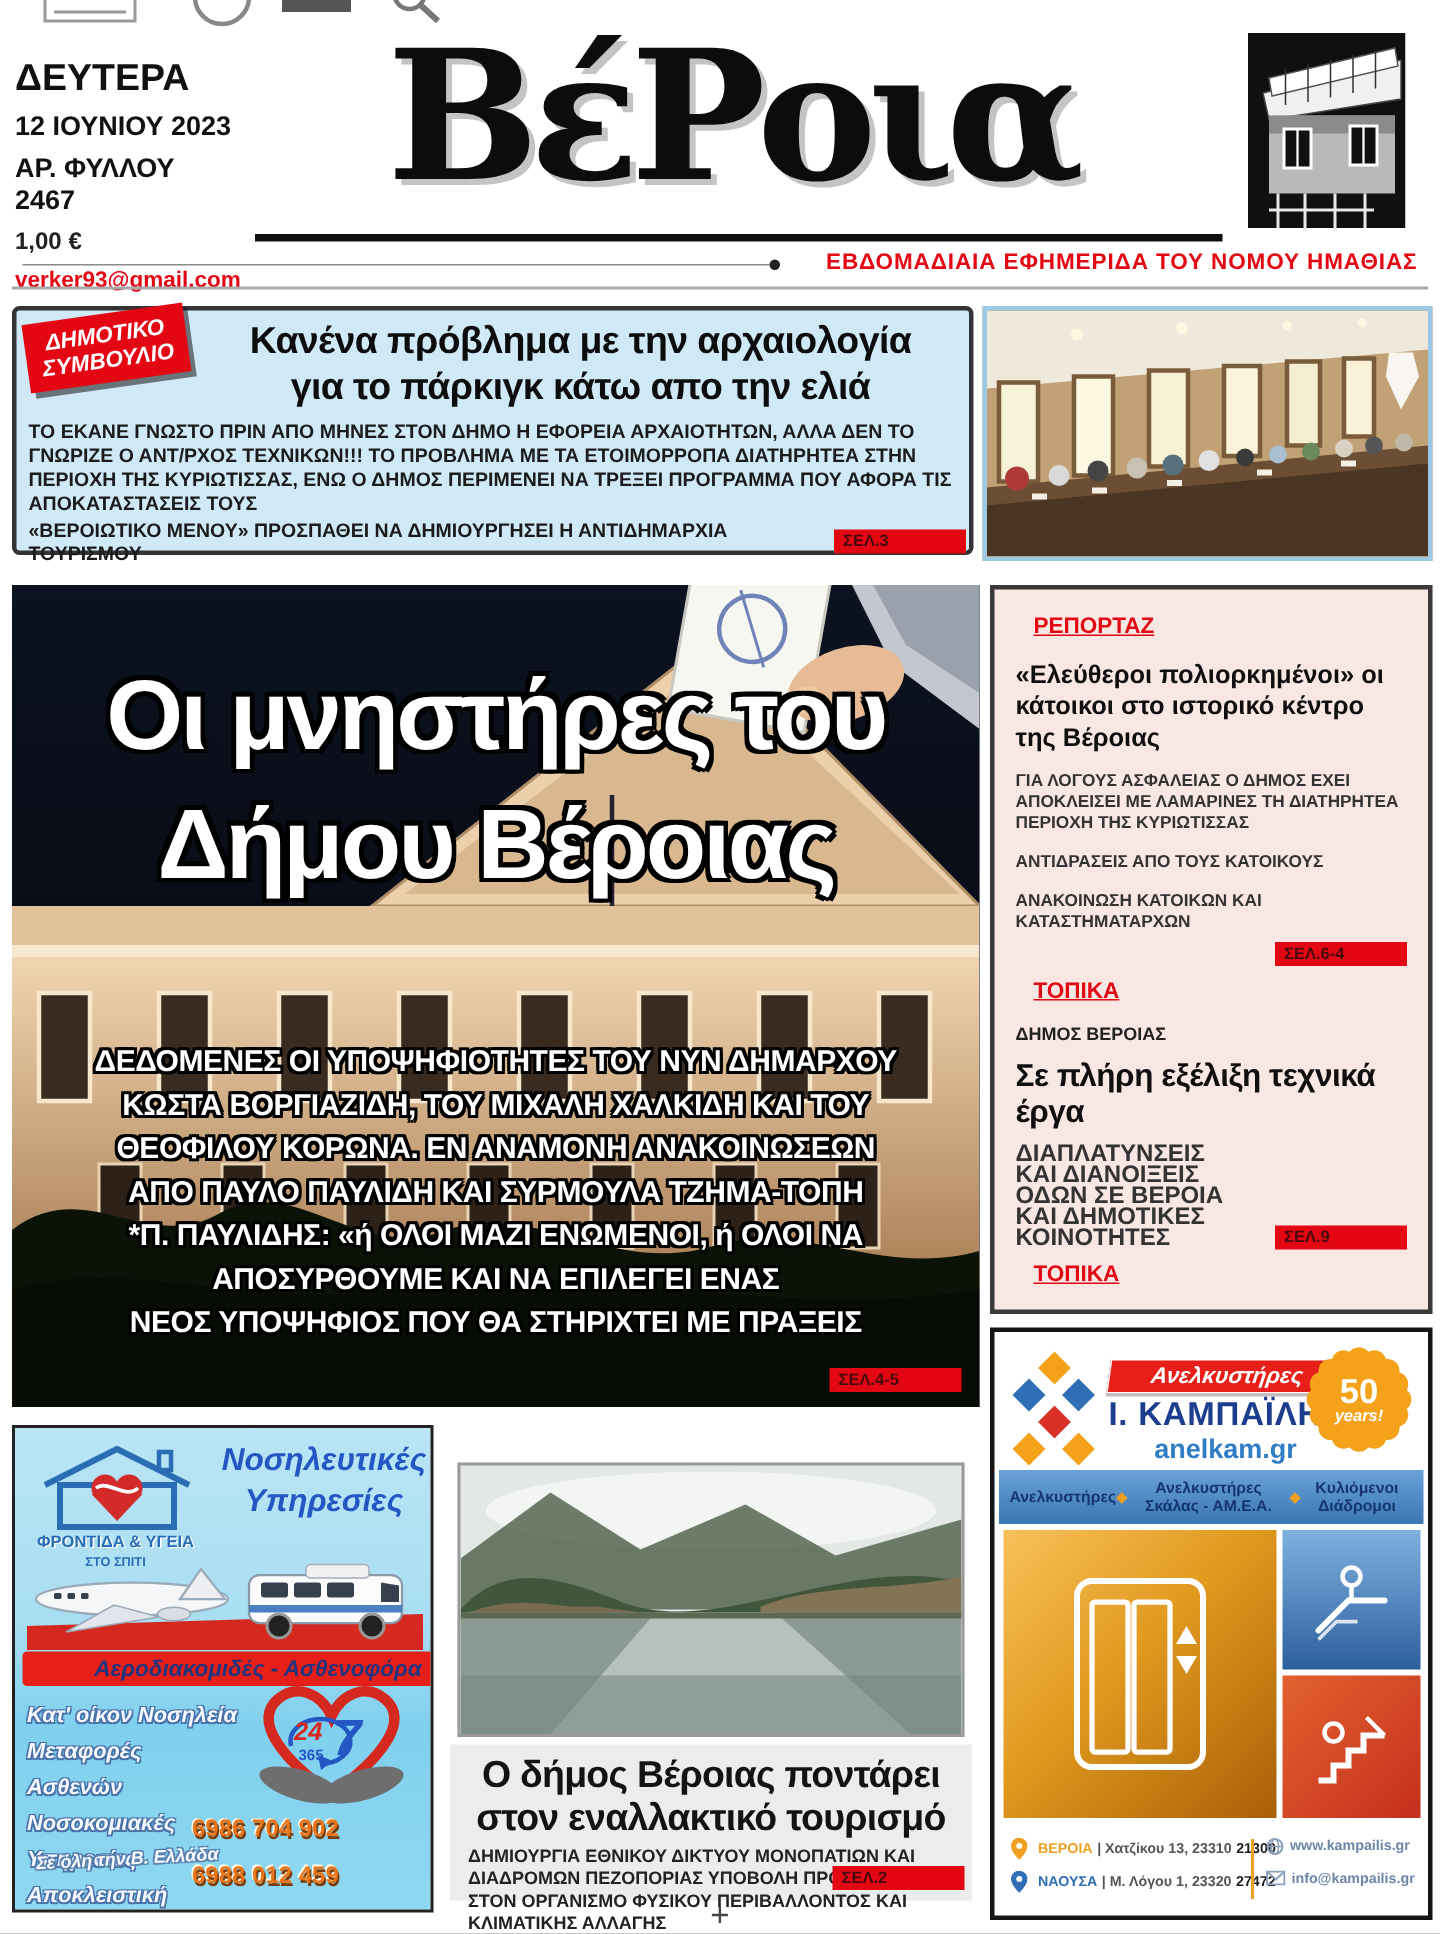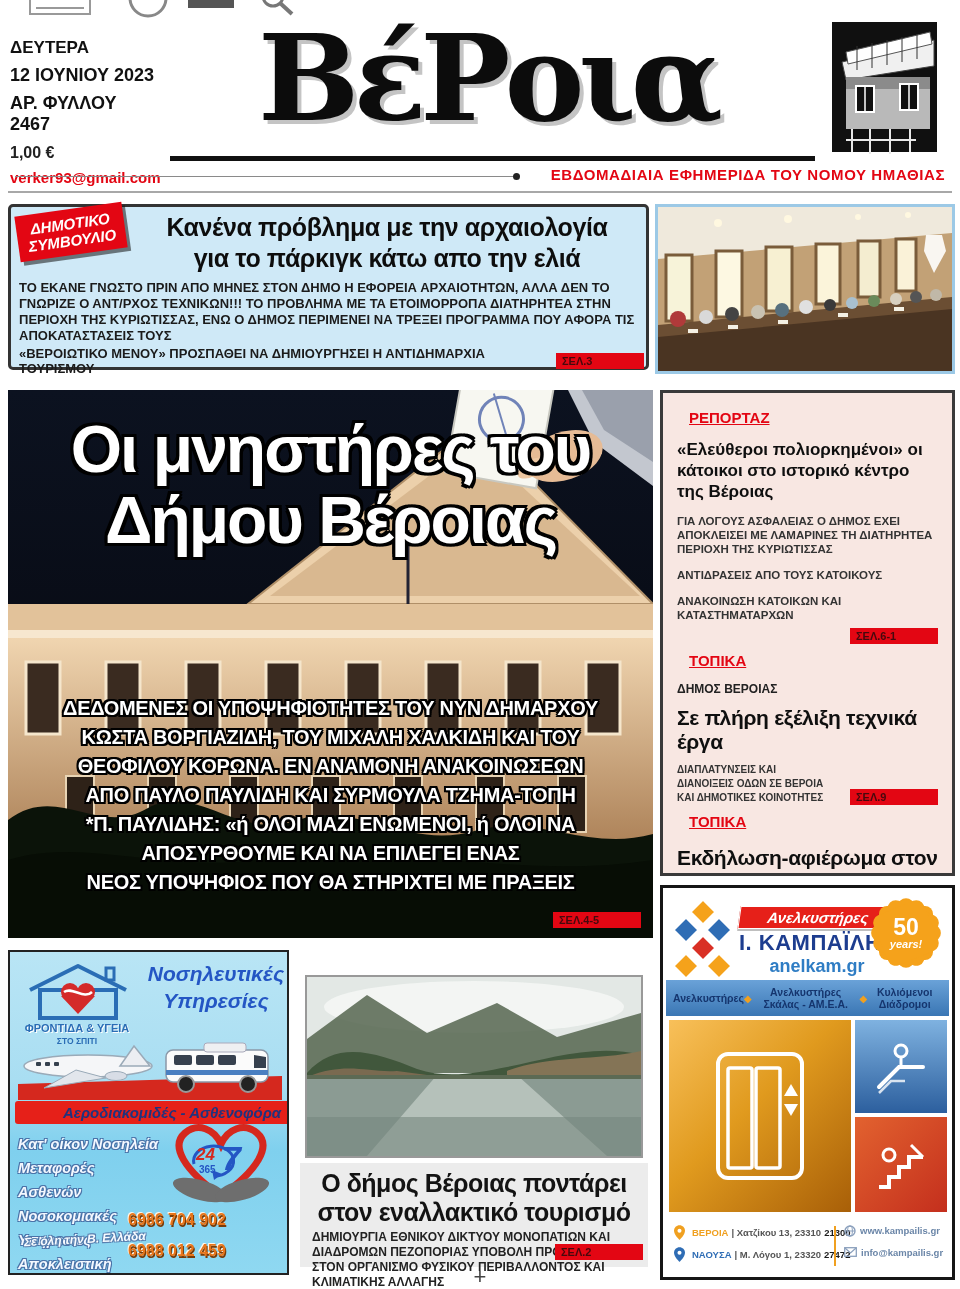--- a/index.html
+++ b/index.html
@@ -2,21 +2,21 @@
 <html><head>
 <meta charset="utf-8">
 <style>
   html,body{margin:0;padding:0;background:#9a9a9a;}
   #page{position:relative;width:960px;height:1289px;margin:0 auto;background:#ffffff;
         font-family:"Liberation Sans",sans-serif;overflow:hidden;}
   .abs{position:absolute;}
   .preline{white-space:pre-line;}
 
   
-  .info-day{font-size:17px;font-weight:800;color:#111;}
+  .info-day{font-size:25px;font-weight:800;color:#111;}
   .info-line{font-size:18px;font-weight:800;color:#111;margin-top:7px;}
   .info-price{font-size:16px;font-weight:600;color:#222;margin-top:9px;}
   .info-email{font-size:15px;font-weight:700;color:#e30613;margin-top:7px;}
   #masthead{left:160px;top:2px;width:655px;text-align:center;font-family:"DejaVu Serif",serif;
             font-weight:bold;font-size:120px;line-height:152px;letter-spacing:-6px;color:#0c0c0c;
             text-shadow:4px 4px 0 #c4c4c4, -1px -1px 0 #ffffff;}
   #masthead-underline{left:170px;top:156px;width:645px;height:5px;background:#111;}
   #tagline-rule{left:15px;top:176px;width:498px;height:1px;background:#8a8a8a;}
   #tagline-dot{left:513px;top:173px;width:7px;height:7px;border-radius:50%;background:#222;}
   #tagline{left:520px;top:166px;width:425px;text-align:right;color:#e30613;font-weight:800;
@@ -38,38 +38,38 @@
       width:88px;box-sizing:border-box;text-align:left;flex:none;}
   #council{left:655px;top:204px;width:300px;height:170px;border:3px solid #9cc9e6;
            box-sizing:border-box;background:#c9a877;overflow:hidden;}
 
   
   #main-story{left:8px;top:390px;width:645px;height:548px;background:#05070d;overflow:hidden;}
   .stroke2{text-shadow:-2px -2px 0 #000,2px -2px 0 #000,-2px 2px 0 #000,2px 2px 0 #000,
            -2px 0 0 #000,2px 0 0 #000,0 -2px 0 #000,0 2px 0 #000;}
   .stroke3{text-shadow:-3px -3px 0 #000,3px -3px 0 #000,-3px 3px 0 #000,3px 3px 0 #000,
            -3px 0 0 #000,3px 0 0 #000,0 -3px 0 #000,0 3px 0 #000;}
-  #ms-headline{left:0;top:24px;width:645px;text-align:center;font-size:66px;line-height:71px;
+  #ms-headline{left:0;top:43px;width:645px;text-align:center;font-size:66px;line-height:86px;
                font-weight:800;color:#fff;letter-spacing:-2px;}
   #ms-deck{left:6px;top:304px;width:633px;text-align:center;font-size:20px;line-height:29px;
            font-weight:800;color:#fff;letter-spacing:-.3px;}
   #ms-page{right:12px;bottom:10px;}
 
   
   #right-col{left:660px;top:390px;width:295px;height:486px;background:#f8e7e2;
              border:3px solid #3a3a3a;box-sizing:border-box;padding:8px 14px;overflow:hidden;}
   .sec{color:#e30613;font-size:15px;font-weight:800;text-decoration:underline;margin:8px 0 0 12px;}
   .rc-headline{font-size:17px;line-height:21px;font-weight:800;color:#0f0f0f;margin-top:13px;}
   .rc-item{font-size:11.5px;line-height:14px;font-weight:700;color:#333;margin-top:12px;}
   .pg-row{display:flex;justify-content:flex-end;margin-top:6px;}
   .rc-kicker{font-size:12px;font-weight:700;color:#222;margin-top:13px;}
   .rc-h2{font-size:21px;font-weight:800;color:#0f0f0f;margin-top:10px;letter-spacing:-.3px;}
   .rc-h3{font-size:21px;line-height:26px;font-weight:800;color:#0f0f0f;margin-top:15px;letter-spacing:-.3px;}
   .rc-sub-row{display:flex;align-items:flex-end;margin-top:9px;}
-  .rc-sub{flex:1;font-size:10px;line-height:14px;font-weight:700;color:#333;margin-right:21px;}
+  .rc-sub{flex:1;font-size:16px;line-height:14px;font-weight:700;color:#333;margin-right:21px;}
 
   
   #bc-photo{left:305px;top:975px;width:338px;height:183px;border:2px solid #999;
             box-sizing:border-box;overflow:hidden;background:#dfe5e2;}
   #bc-panel{left:300px;top:1163px;width:348px;height:104px;background:#ececec;}
   #bc-headline{text-align:center;font-size:25px;line-height:29px;font-weight:800;color:#131313;
                padding-top:6px;letter-spacing:-.5px;}
   #bc-sub{margin:3px 8px 0 12px;width:300px;font-size:12px;line-height:15px;font-weight:700;color:#222;}
   #bc-badge{position:absolute;right:5px;bottom:7px;margin-top:20px;}
   #bc-plus{left:455px;top:1264px;width:50px;text-align:center;font-size:22px;color:#444;}
@@ -310,21 +310,21 @@
     <div id="ms-page" class="abs pg">ΣΕΛ.4-5</div>
   </div>
 
   <div id="right-col" class="abs">
     <div class="sec">ΡΕΠΟΡΤΑΖ</div>
     <div class="rc-headline">«Ελεύθεροι πολιορκημένοι» οι κάτοικοι στο ιστορικό κέντρο της Βέροιας</div>
     <div class="rc-item">ΓΙΑ ΛΟΓΟΥΣ ΑΣΦΑΛΕΙΑΣ Ο ΔΗΜΟΣ ΕΧΕΙ ΑΠΟΚΛΕΙΣΕΙ ΜΕ ΛΑΜΑΡΙΝΕΣ ΤΗ ΔΙΑΤΗΡΗΤΕΑ ΠΕΡΙΟΧΗ ΤΗΣ ΚΥΡΙΩΤΙΣΣΑΣ</div>
     <div class="rc-item">ΑΝΤΙΔΡΑΣΕΙΣ ΑΠΟ ΤΟΥΣ ΚΑΤΟΙΚΟΥΣ</div>
     <div class="rc-item">ΑΝΑΚΟΙΝΩΣΗ ΚΑΤΟΙΚΩΝ ΚΑΙ ΚΑΤΑΣΤΗΜΑΤΑΡΧΩΝ</div>
     <div class="pg-row">
-      <div class="pg">ΣΕΛ.6-1</div>
+      <div class="pg">ΣΕΛ.6-4</div>
     </div>
     <div class="sec">ΤΟΠΙΚΑ</div>
     <div class="rc-kicker">ΔΗΜΟΣ ΒΕΡΟΙΑΣ</div>
     <div class="rc-h2">Σε πλήρη εξέλιξη τεχνικά έργα</div>
     <div class="rc-sub-row">
       <div class="rc-sub">ΔΙΑΠΛΑΤΥΝΣΕΙΣ ΚΑΙ ΔΙΑΝΟΙΞΕΙΣ ΟΔΩΝ ΣΕ ΒΕΡΟΙΑ ΚΑΙ ΔΗΜΟΤΙΚΕΣ ΚΟΙΝΟΤΗΤΕΣ</div>
       <div class="pg">ΣΕΛ.9</div>
     </div>
     <div class="sec">ΤΟΠΙΚΑ</div>
     <div class="rc-h3">Εκδήλωση-αφιέρωμα στον Ημαθιώτη επαγγελματία οδηγό</div>

